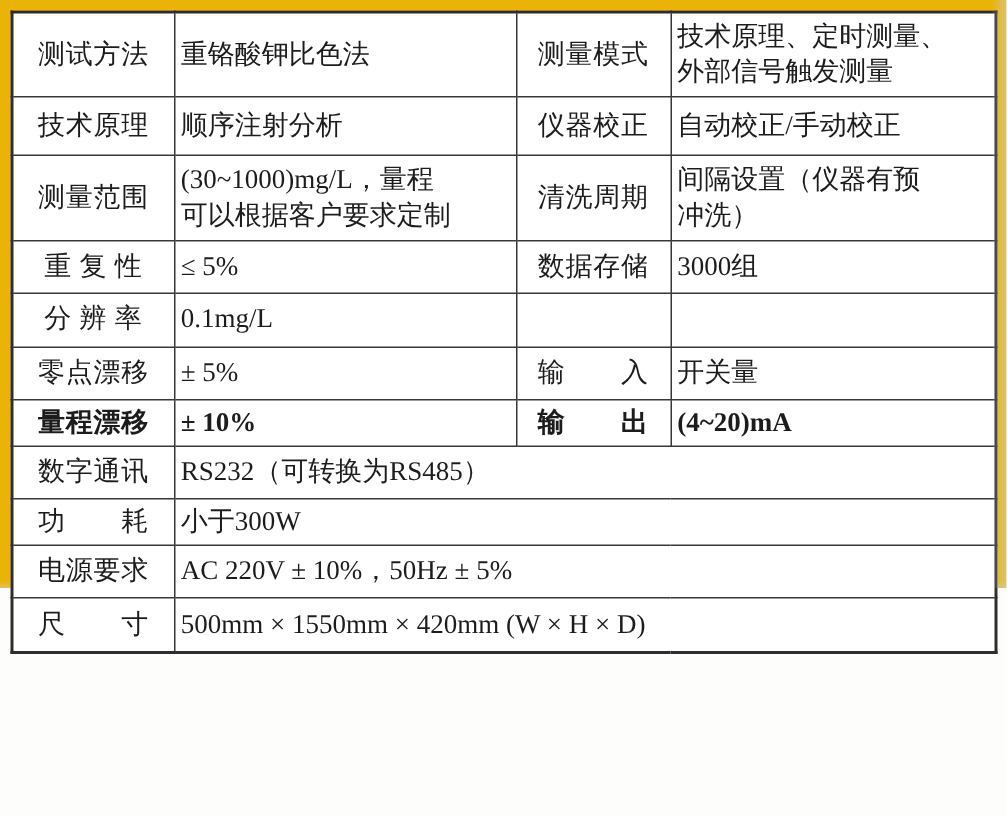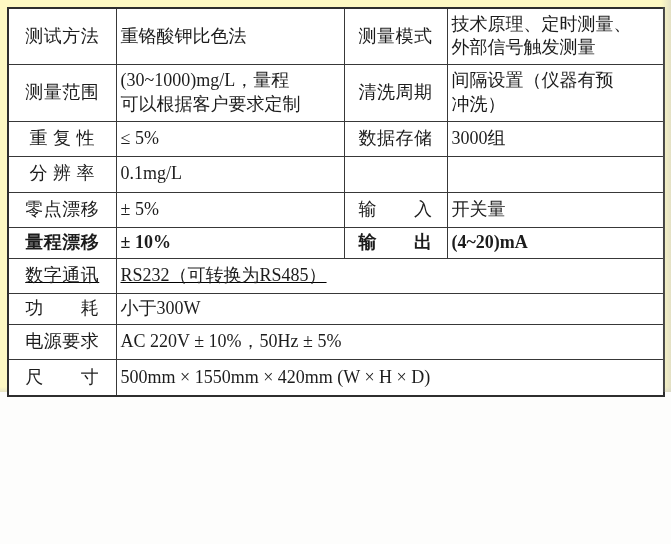--- a/index.html
+++ b/index.html
@@ -8,21 +8,21 @@
     width: 671px;
     height: 544px;
     background: #fdfdfc;
     font-family: "Liberation Serif", "DejaVu Serif", serif;
     overflow: hidden;
   }
   .page {
     position: relative;
     width: 671px;
     height: 392px;
-    background: #fef9c3;
+    background: #eab308;
   }
   
   .page::after {
     content: "";
     position: absolute;
     top: 0; right: 0;
     width: 10px; height: 100%;
     background: linear-gradient(to right, rgba(200,200,198,0), rgba(205,204,200,0.55));
     pointer-events: none;
   }
@@ -64,21 +64,21 @@
   }
   
   tr.r0  { height: 56px; }
   tr.r1  { height: 39px; }
   tr.r2  { height: 57px; }
   tr.r3  { height: 67px; }
   tr.r4  { height: 35px; }
   tr.r5  { height: 36px; }
   tr.r6  { height: 35px; }
   tr.r7  { height: 31px; font-weight: bold; }
-  tr.r8  { height: 35px; text-decoration: underline; }
+  tr.r8  { height: 35px; }
   tr.r9  { height: 31px; padding-left: 32px; }
   tr.r10 { height: 35px; }
   tr.r11 { height: 37px; }
   tr.r12 { height: 37px; }
 </style>
 </head>
 <body>
 
 <div class="page">
   <table class="spec">
@@ -88,20 +88,26 @@
       <col style="width:103px">
       <col style="width:217px">
     </colgroup>
     <tbody>
       <tr class="r0">
         <td class="lbl">测试方法</td>
         <td class="val">重铬酸钾比色法</td>
         <td class="lbl">测量模式</td>
         <td class="val">技术原理、定时测量、
 外部信号触发测量</td>
+      </tr>
+      <tr class="r1">
+        <td class="lbl">技术原理</td>
+        <td class="val">顺序注射分析</td>
+        <td class="lbl">仪器校正</td>
+        <td class="val">自动校正/手动校正</td>
       </tr>
       <tr class="r2">
         <td class="lbl">测量范围</td>
         <td class="val">(30~1000)mg/L，量程
 可以根据客户要求定制</td>
         <td class="lbl">清洗周期</td>
         <td class="val">间隔设置（仪器有预
 冲洗）</td>
       </tr>
       <tr class="r4">

